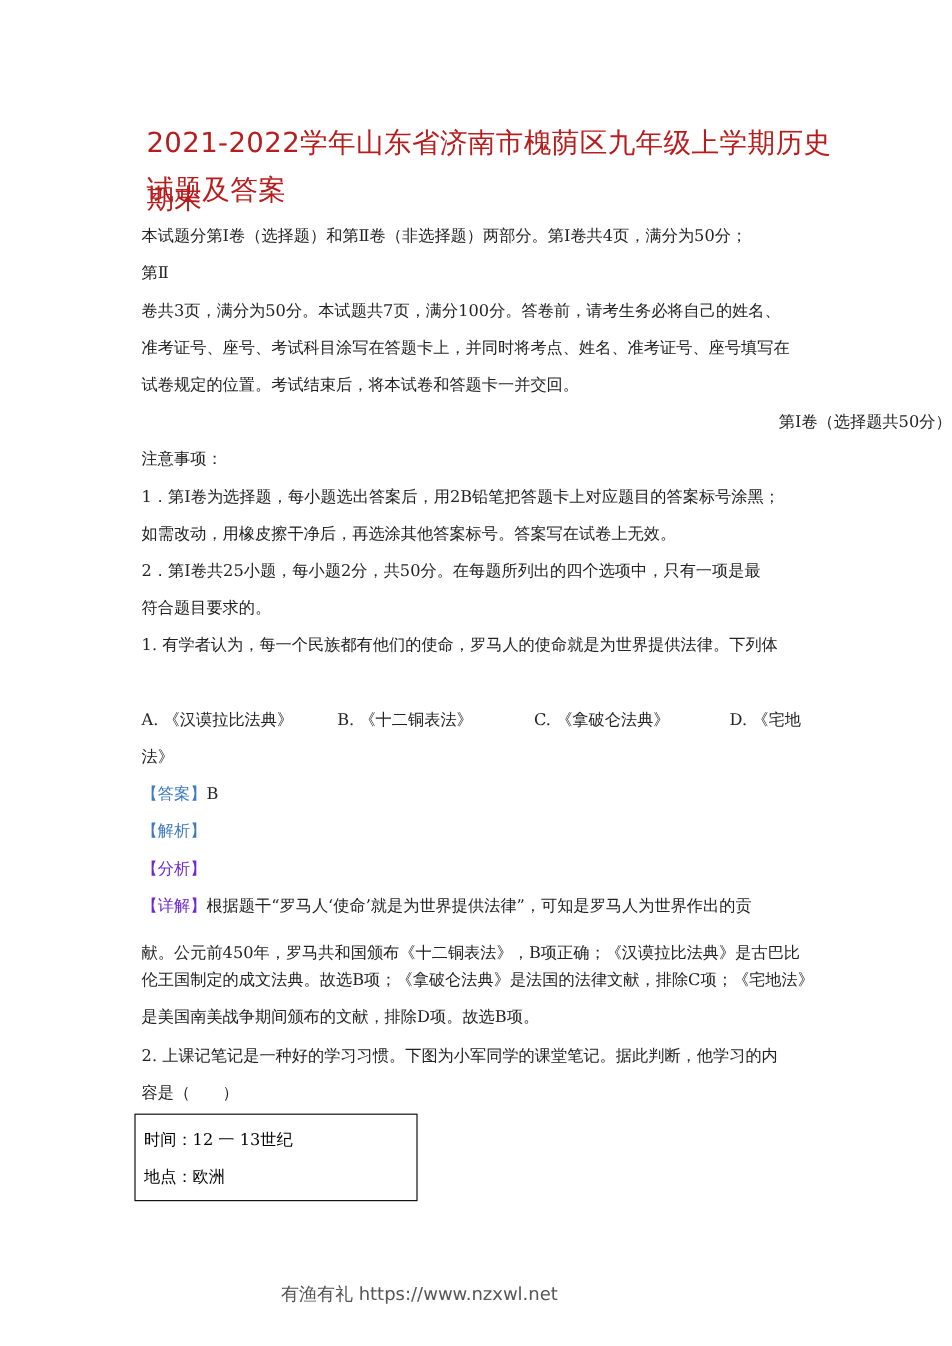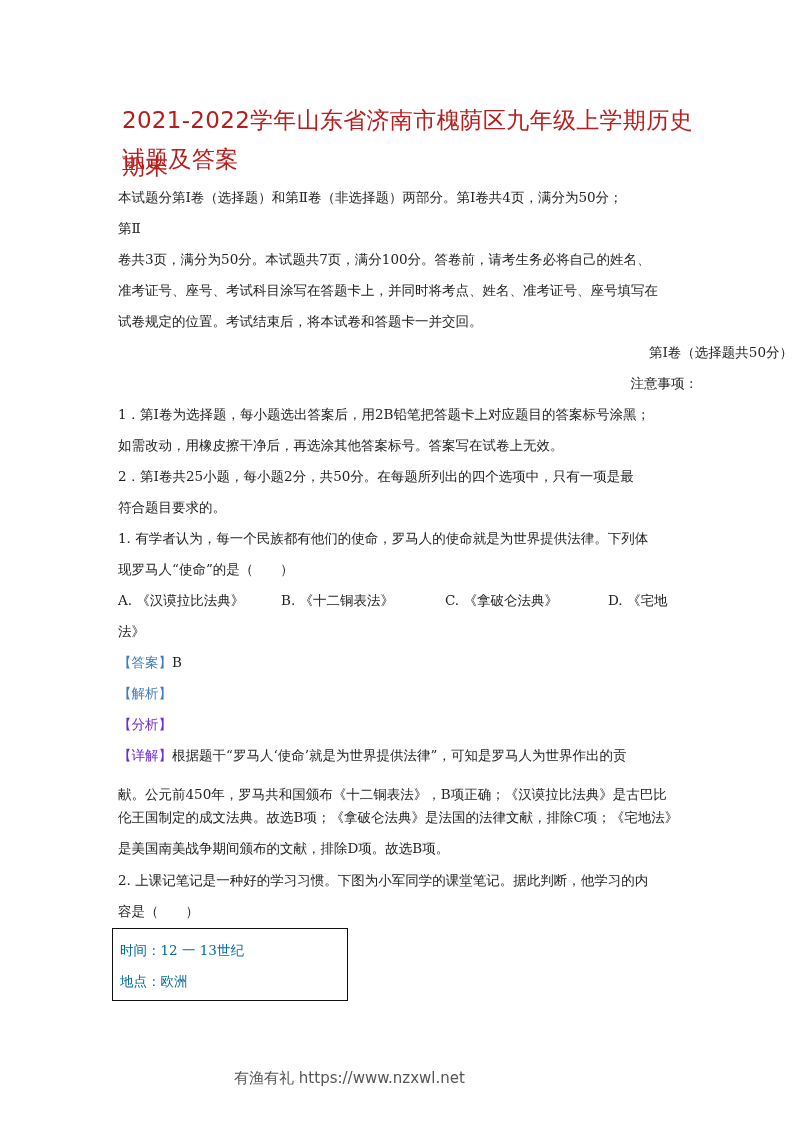--- a/index.html
+++ b/index.html
@@ -60,21 +60,21 @@
       width: 234px;
       height: 71px;
       border: 1.5px solid #111111;
     }
     .notebox .nl {
       position: absolute;
       left: 7px;
       font-size: 13.5px;
       line-height: 20px;
       white-space: nowrap;
-      color: #0369a1;
+      color: #000000;
     }
     .footer {
       position: absolute;
       left: 0;
       width: 699px;
       top: 1069px;
       text-align: center;
       font-family: "DejaVu Sans", "Liberation Sans", sans-serif;
       font-size: 15px;
       color: #555555;
@@ -89,28 +89,27 @@
   <div class="title" style="top:136px;">试题及答案</div>
 
   <div class="line" style="top:187px;">本试题分第Ⅰ卷（选择题）和第Ⅱ卷（非选择题）两部分。第Ⅰ卷共4页，满分为50分；</div>
   <div class="line" style="top:218px;">第Ⅱ</div>
   <div class="line" style="top:249px;">卷共3页，满分为50分。本试题共7页，满分100分。答卷前，请考生务必将自己的姓名、</div>
   <div class="line" style="top:280px;">准考证号、座号、考试科目涂写在答题卡上，并同时将考点、姓名、准考证号、座号填写在</div>
   <div class="line" style="top:311px;">试卷规定的位置。考试结束后，将本试卷和答题卡一并交回。</div>
 
   <div class="line center" style="top:342px;">第Ⅰ卷（选择题共50分）</div>
 
-  <div class="line" style="top:373px;text-align:right;">注意事项：</div>
+  <div class="line" style="top:373px;">注意事项：</div>
   <div class="line" style="top:404px;">1．第Ⅰ卷为选择题，每小题选出答案后，用2B铅笔把答题卡上对应题目的答案标号涂黑；</div>
   <div class="line" style="top:435px;">如需改动，用橡皮擦干净后，再选涂其他答案标号。答案写在试卷上无效。</div>
   <div class="line" style="top:466px;">2．第Ⅰ卷共25小题，每小题2分，共50分。在每题所列出的四个选项中，只有一项是最</div>
   <div class="line" style="top:497px;">符合题目要求的。</div>
 
   <div class="line" style="top:528px;">1. 有学者认为，每一个民族都有他们的使命，罗马人的使命就是为世界提供法律。下列体</div>
-  <div class="line" style="top:559px;">现罗马人“使命”的是（　　）</div>
 
   <div class="line" style="top:590px;">
     <span class="opt" style="position:absolute;left:0;">
       <span>A.</span>
       <span>《汉谟拉比法典》</span>
     </span>
     <span class="opt" style="position:absolute;left:163px;">
       <span>B.</span>
       <span>《十二铜表法》</span>
     </span>

